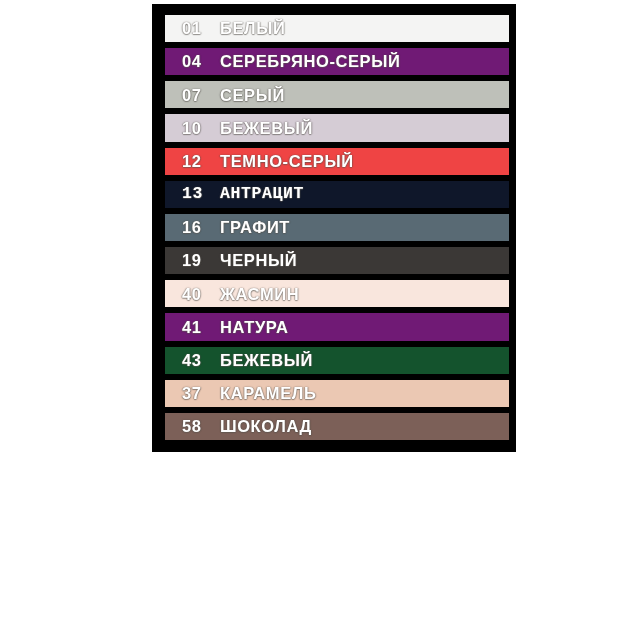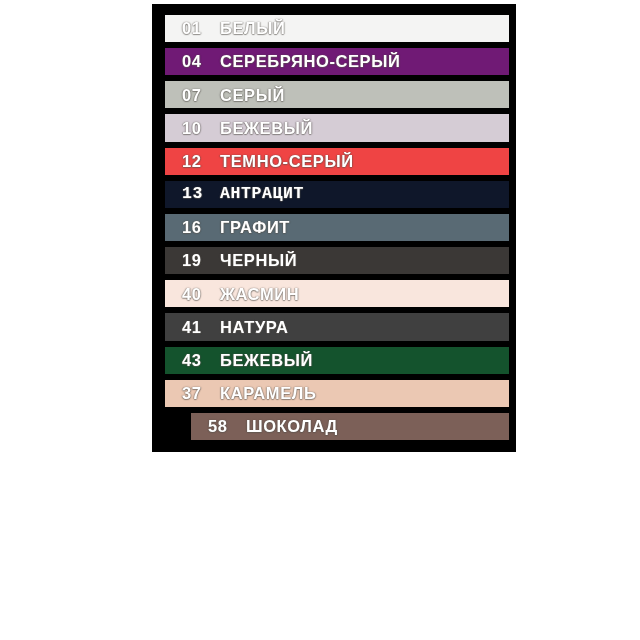--- a/index.html
+++ b/index.html
@@ -41,21 +41,20 @@
     position: relative;
     height: 40px;
     margin-bottom: 6px;
     display: flex;
     align-items: center;
     box-sizing: border-box;
     overflow: hidden;
   }
   .swatch-row:last-child {
     margin-bottom: 0;
-    margin-left: 26px;
   }
 
   .swatch-code,
   .swatch-name {
     color: #ffffff;
     font-weight: bold;
     font-size: 16.5px;
     letter-spacing: 0.6px;
     line-height: 1;
     white-space: nowrap;
@@ -112,21 +111,21 @@
         <span class="swatch-name">ГРАФИТ</span>
       </div>
       <div class="swatch-row" style="background: rgb(59, 56, 54);">
         <span class="swatch-code">19</span>
         <span class="swatch-name">ЧЕРНЫЙ</span>
       </div>
       <div class="swatch-row" style="background: rgb(249, 230, 221);">
         <span class="swatch-code">40</span>
         <span class="swatch-name">ЖАСМИН</span>
       </div>
-      <div class="swatch-row" style="background: #404040;">
+      <div class="swatch-row" style="background: #701a75;">
         <span class="swatch-code">41</span>
         <span class="swatch-name">НАТУРА</span>
       </div>
       <div class="swatch-row" style="background: #14532d;">
         <span class="swatch-code">43</span>
         <span class="swatch-name">БЕЖЕВЫЙ</span>
       </div>
       <div class="swatch-row" style="background: rgb(235, 200, 179);">
         <span class="swatch-code">37</span>
         <span class="swatch-name">КАРАМЕЛЬ</span>

